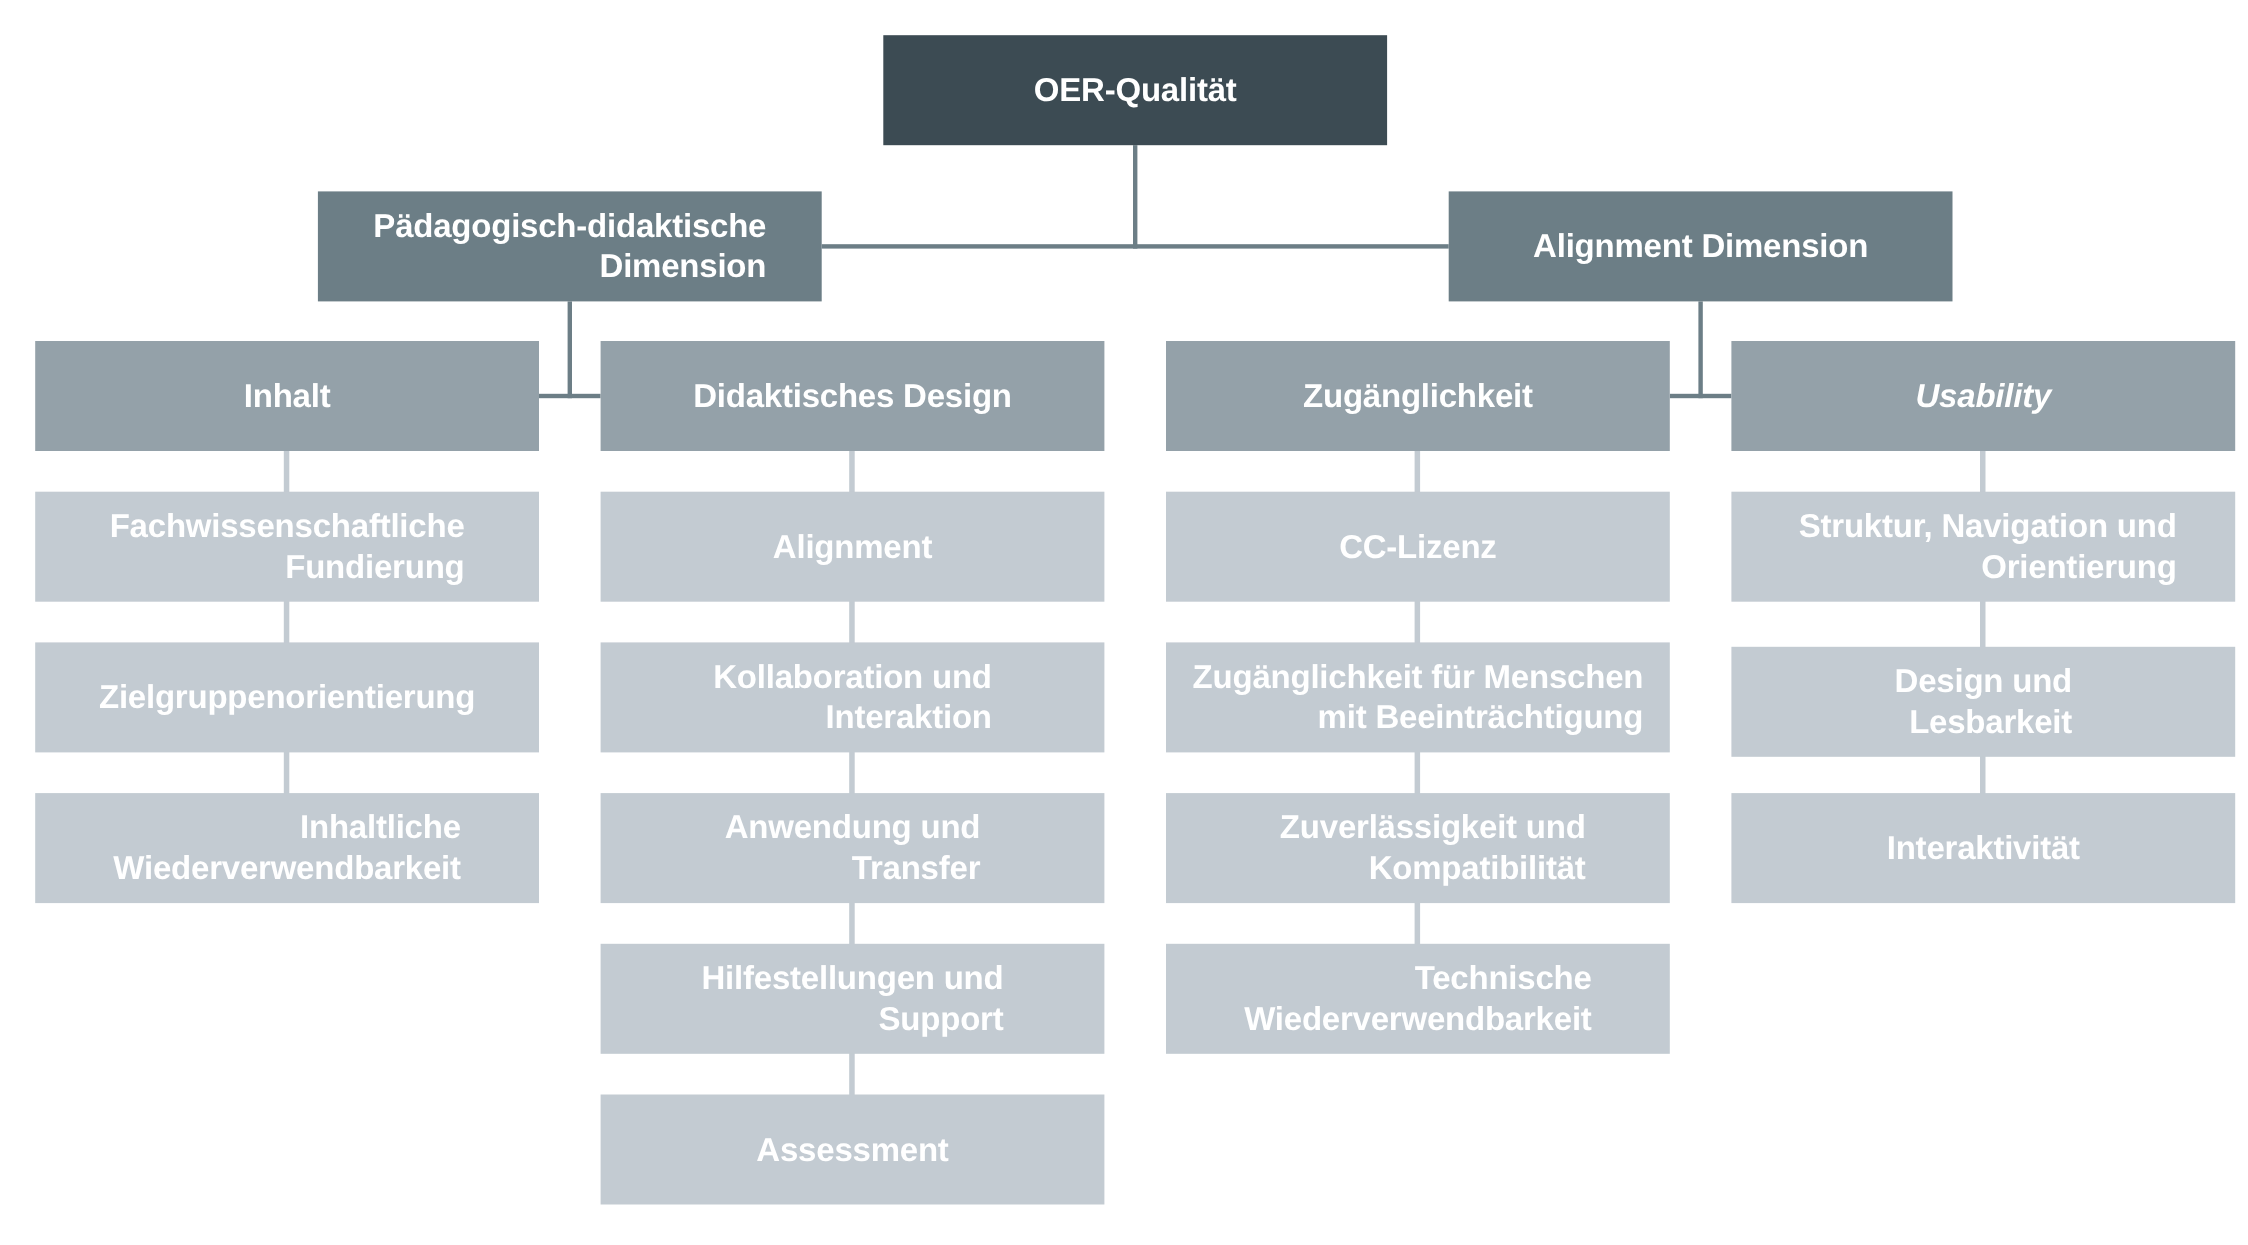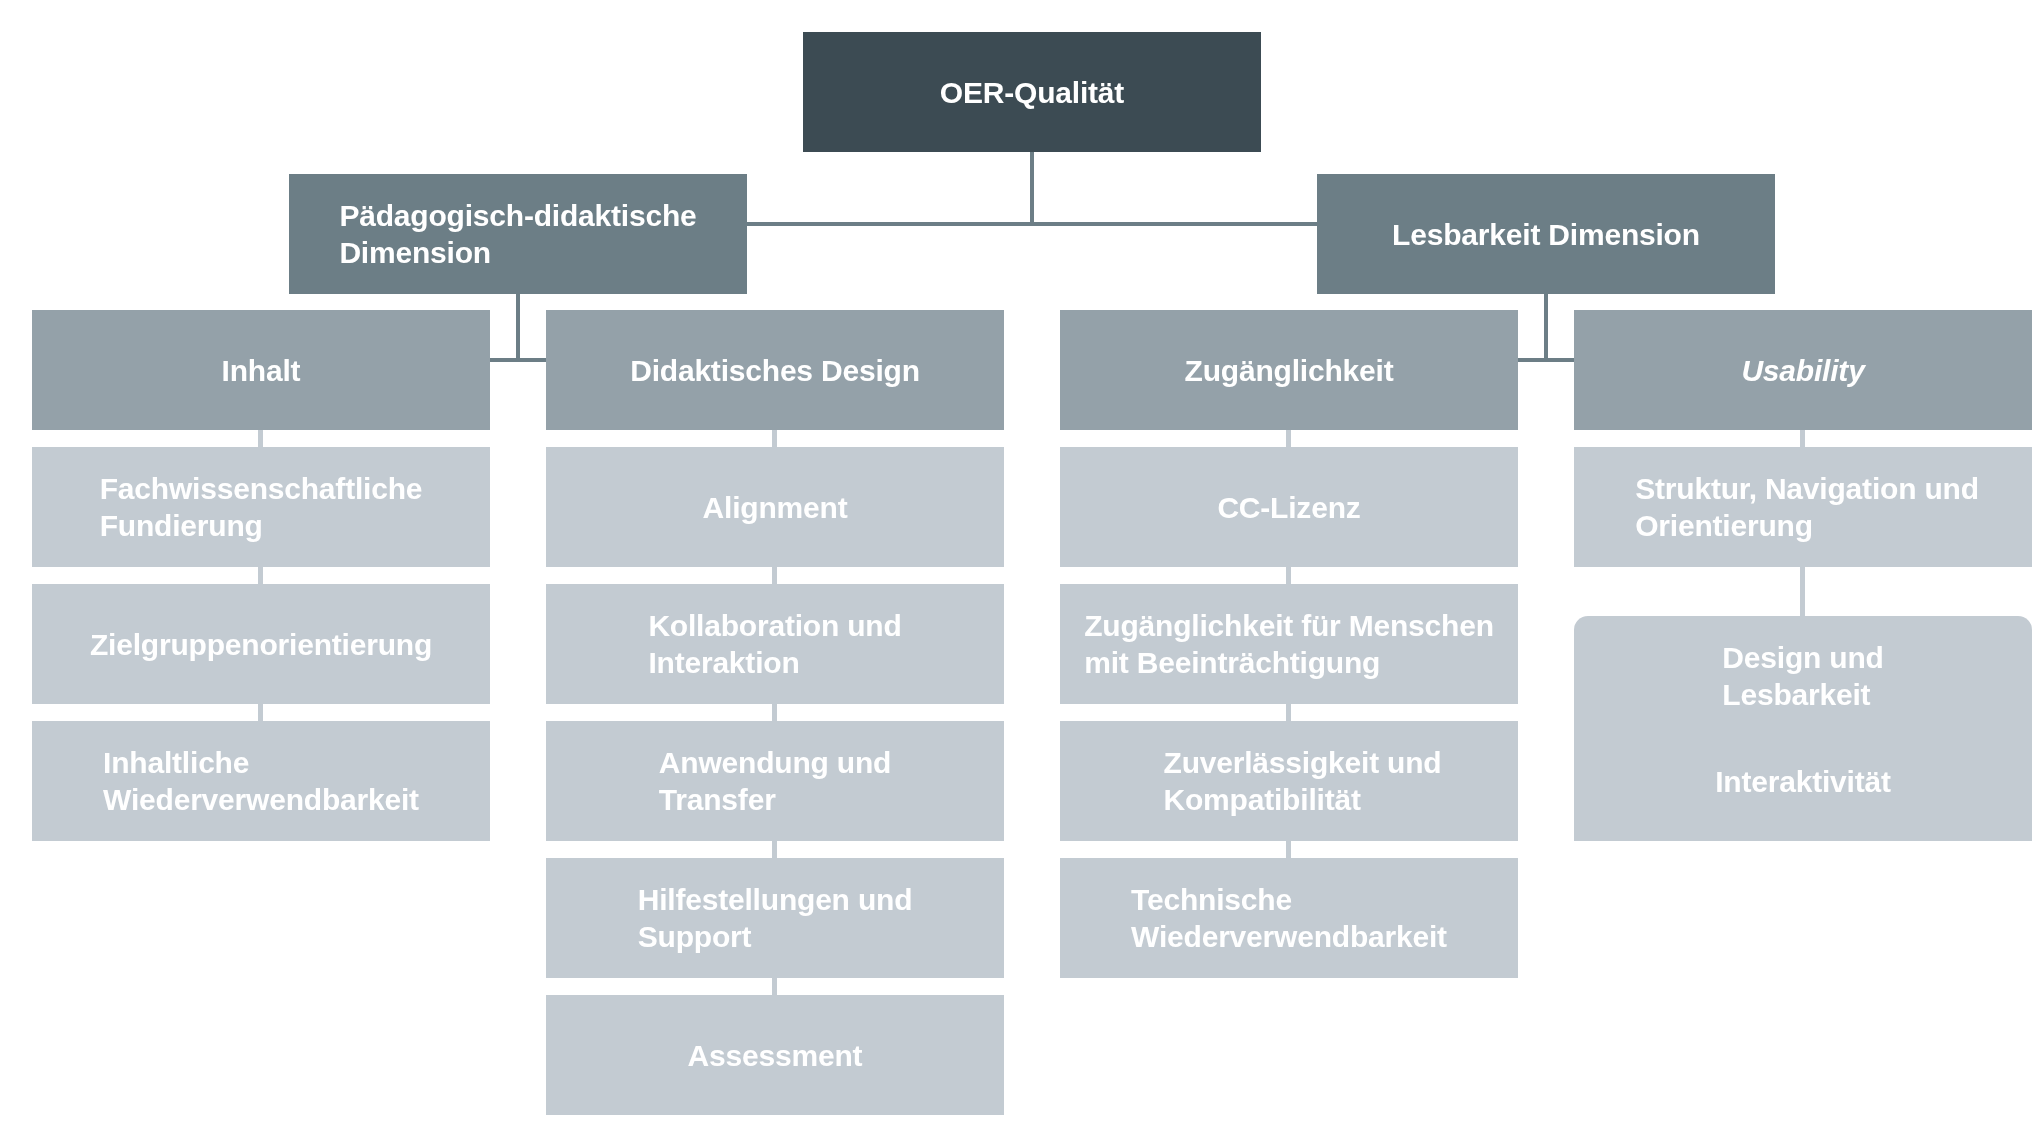--- a/index.html
+++ b/index.html
@@ -6,23 +6,23 @@
   html,body{margin:0;padding:0;background:#ffffff;}
   .canvas{
     position:relative;
     width:2044px;height:1132px;
     background:var(--background,#ffffff);
     font-family:"Liberation Sans", sans-serif;
     overflow:hidden;
   }
   .node{
     position:absolute;
-    width:458px;height:120px;
+    width:458px;height:100px;
     display:flex;align-items:center;justify-content:center;
-    text-align:left;
+    text-align:right;
     color:var(--text,#ffffff);
     font-weight:700;
     font-size:30px;
     line-height:37px;
     letter-spacing:-0.2px;
     white-space:pre-line;
     z-index:1;
     box-sizing:border-box;
     padding:0 6px;
   }
@@ -49,21 +49,21 @@
 
   <div class="line light" style="left:258px;top:410px;width:5px;height:320px;"></div>
   <div class="line light" style="left:772px;top:410px;width:5px;height:594px;"></div>
   <div class="line light" style="left:1286px;top:410px;width:5px;height:457px;"></div>
   <div class="line light" style="left:1800px;top:410px;width:5px;height:320px;"></div>
 
   <div class="node lvl-root" style="left:803px;top:32px;">OER-Qualität</div>
 
   <div class="node lvl-dim" style="left:289px;top:174px;">Pädagogisch-didaktische
 Dimension</div>
-  <div class="node lvl-dim" style="left:1317px;top:174px;">Lesbarkeit Dimension</div>
+  <div class="node lvl-dim" style="left:1317px;top:174px;">Alignment Dimension</div>
 
   <div class="node lvl-cat" style="left:32px;top:310px;">Inhalt</div>
   <div class="node lvl-cat" style="left:546px;top:310px;">Didaktisches Design</div>
   <div class="node lvl-cat" style="left:1060px;top:310px;">Zugänglichkeit</div>
   <div class="node lvl-cat" style="left:1574px;top:310px;font-style:italic;">Usability</div>
 
   <div class="node lvl-item" style="left:32px;top:447px;">Fachwissenschaftliche
 Fundierung</div>
   <div class="node lvl-item" style="left:32px;top:584px;">Zielgruppenorientierung</div>
   <div class="node lvl-item" style="left:32px;top:721px;">Inhaltliche
@@ -81,17 +81,17 @@
   <div class="node lvl-item" style="left:1060px;top:447px;">CC-Lizenz</div>
   <div class="node lvl-item" style="left:1060px;top:584px;">Zugänglichkeit für Menschen
 mit Beeinträchtigung</div>
   <div class="node lvl-item" style="left:1060px;top:721px;padding-left:33px;">Zuverlässigkeit und
 Kompatibilität</div>
   <div class="node lvl-item" style="left:1060px;top:858px;">Technische
 Wiederverwendbarkeit</div>
 
   <div class="node lvl-item" style="left:1574px;top:447px;padding-left:14px;">Struktur, Navigation und
 Orientierung</div>
-  <div class="node lvl-item" style="left:1574px;top:616px;border-radius:14px;">Design und
+  <div class="node lvl-item" style="left:1574px;top:588px;">Design und
 Lesbarkeit</div>
   <div class="node lvl-item" style="left:1574px;top:721px;">Interaktivität</div>
 
 </div>
 
 </body></html>

